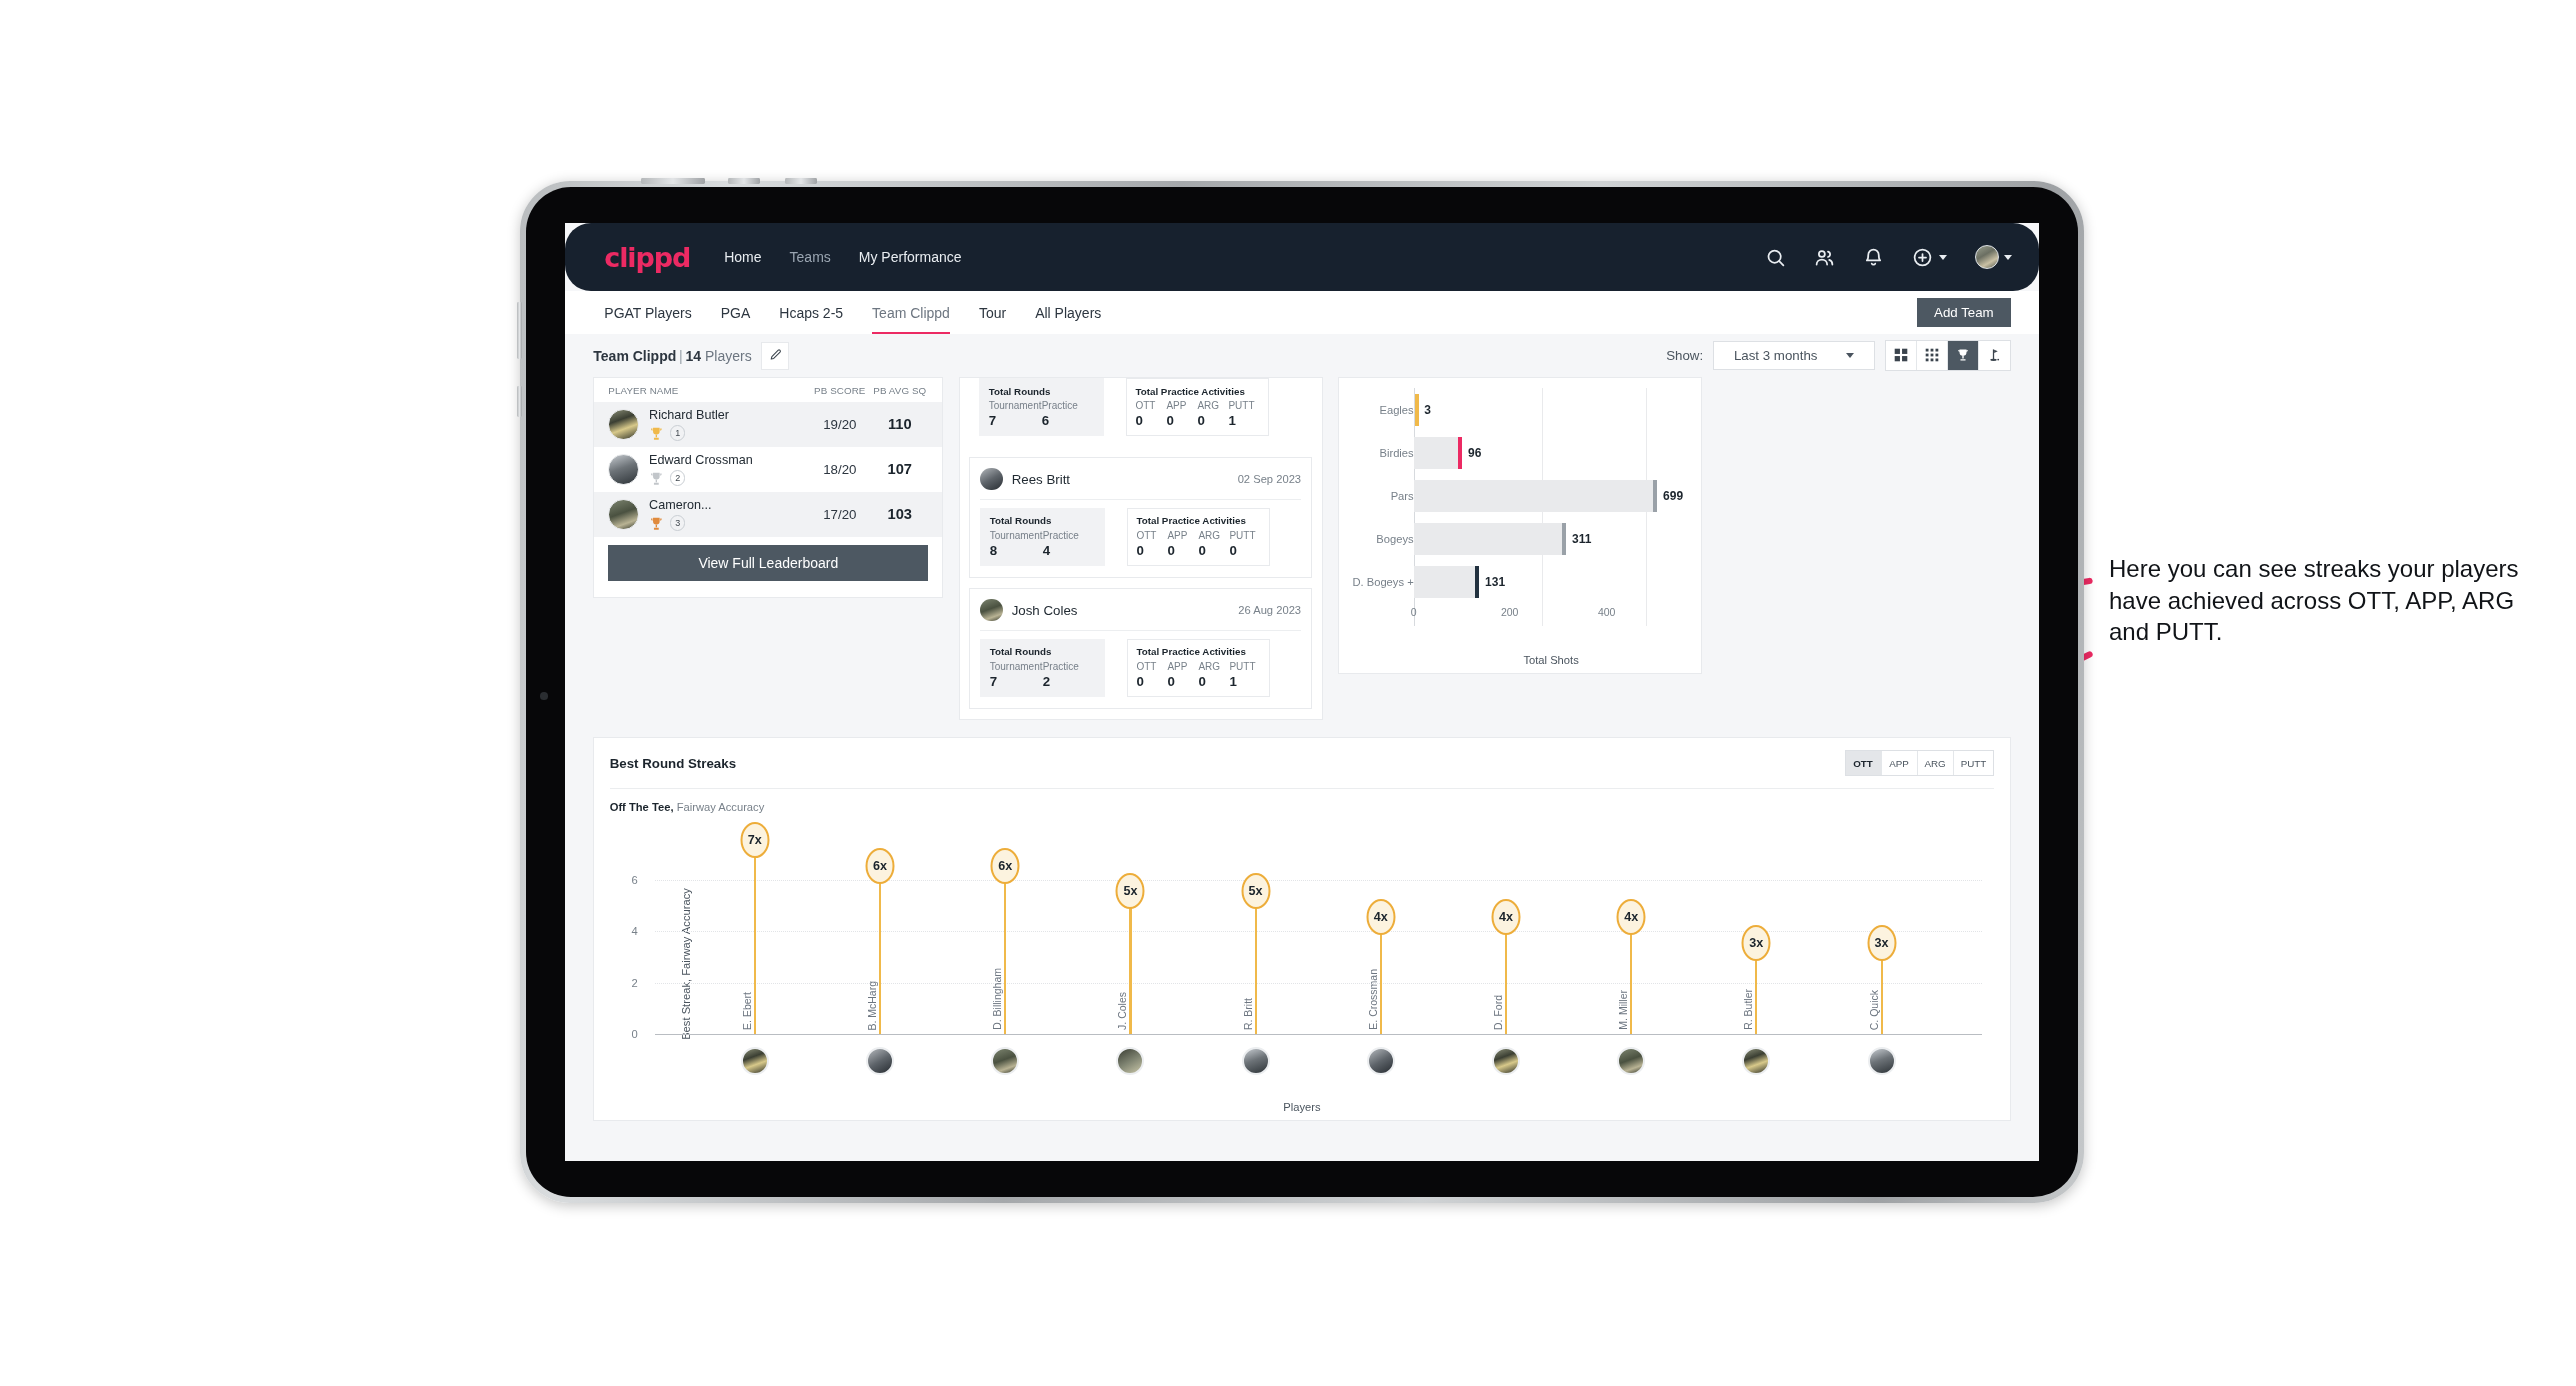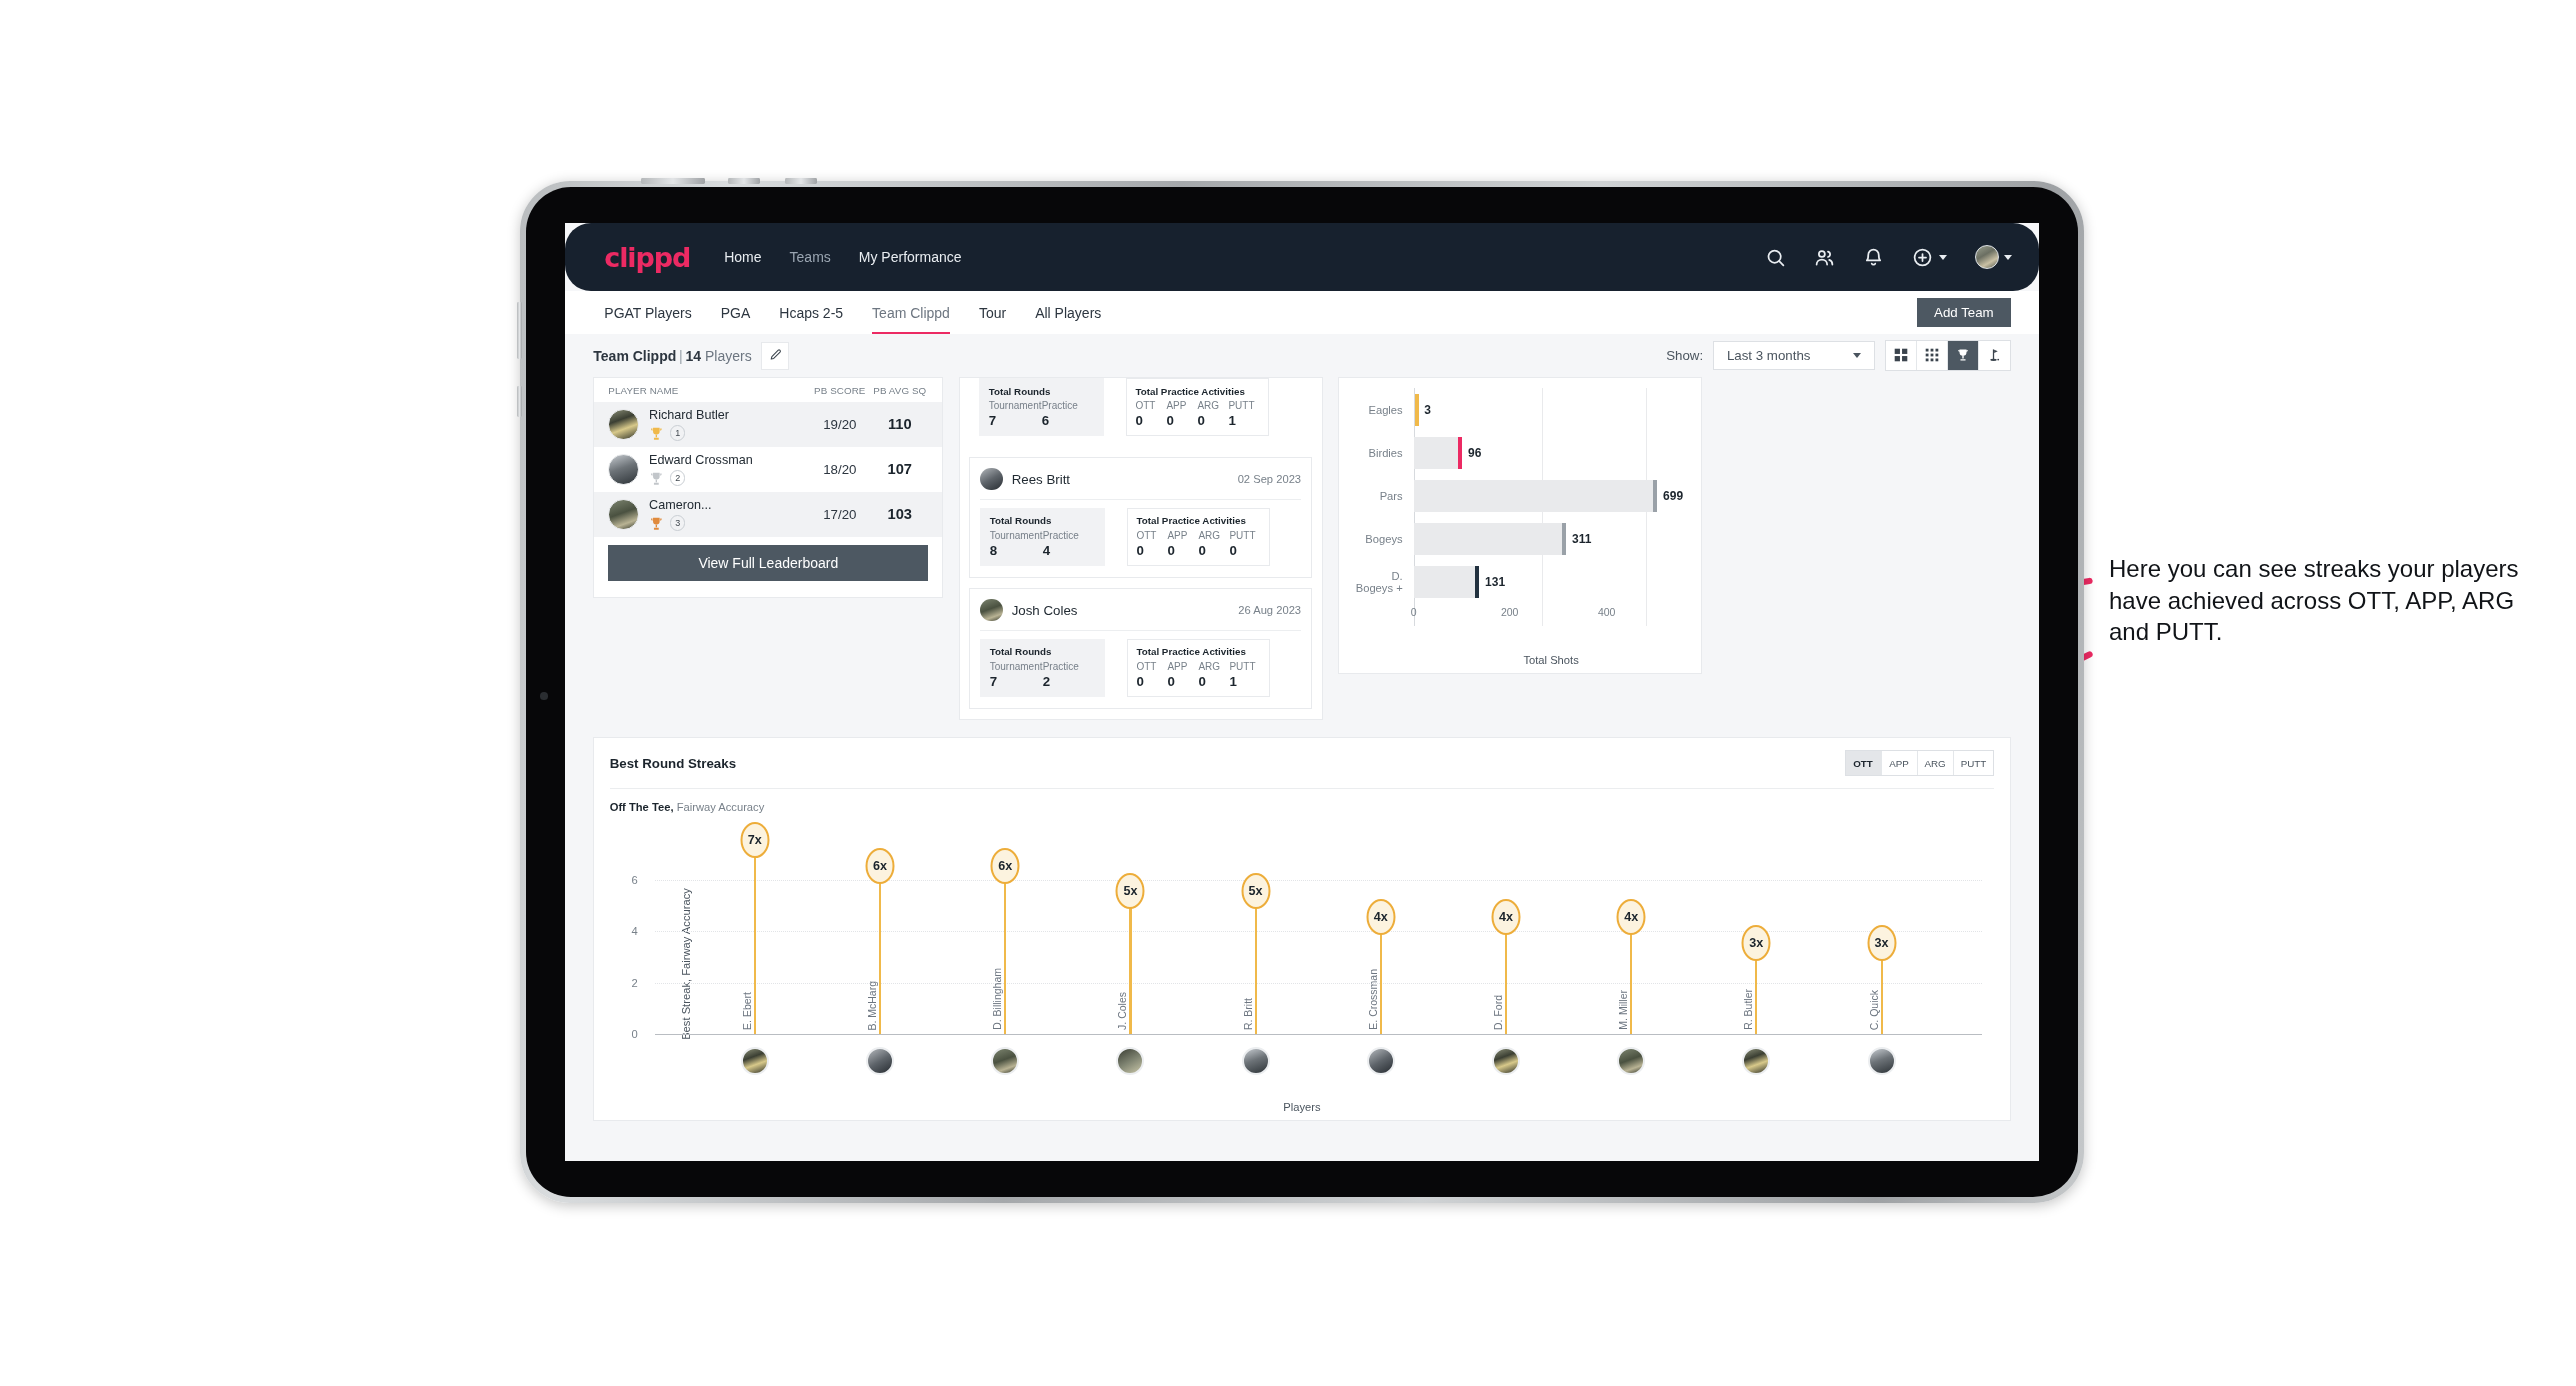--- a/index.html
+++ b/index.html
@@ -130,21 +130,21 @@
     display: flex; align-items: center; justify-content: center;
     cursor: pointer;
   }
   #edit-btn svg { width: 13.3px; height: 13.3px; }
   #show-area { margin-left: auto; display: flex; align-items: center; gap: 9.8px; }
   #show-label { font-size: 13.3px; color: #4a545e; }
   #period-select {
     width: 162px; height: 29px;
     background: #fff; border: 0.7px solid #dde0e4;
     display: flex; align-items: center;
-    padding: 0 13px; font-size: 13.3px; color: #4a545e;
+    padding: 0 20px; font-size: 13.3px; color: #4a545e;
     cursor: pointer;
   }
   #period-select .v { flex: 1; }
   .chev-dk {
     width: 0; height: 0;
     border-left: 4.9px solid transparent;
     border-right: 4.9px solid transparent;
     border-top: 5.6px solid #4a545e;
   }
   #viewmodes { display: flex; border: 0.7px solid #dde0e4; background: #fff; }
@@ -224,21 +224,21 @@
   .stat-col { text-align: left; }
   .stat-col .lbl { font-size: 10px; color: #78818a; margin-bottom: 2.1px; }
   .stat-col .val { font-size: 13.3px; font-weight: 700; color: #1c252d; }
   .rounds .stat-col { width: 53px; }
   .prac .stat-col { width: 31px; }
 
   
   #dist-card { width: 364px; padding: 9.8px 12.6px 7px 12.6px; position: relative; }
   #dist-chart { position: relative; height: 266px; }
   .dist-row { display: flex; align-items: center; height: 43px; }
-  .dist-label { width: 62px; text-align: right; font-size: 11.2px; color: #78818a; padding-right: 11px; }
+  .dist-label { width: 62px; text-align: right; font-size: 11.2px; color: #78818a; padding-right: 0; }
   .dist-track { flex: 1; position: relative; height: 100%; display: flex; align-items: center; }
   .dist-bar { height: 32px; background: #e9eaec; position: relative; }
   .dist-cap { position: absolute; right: -2.1px; top: 0; width: 3.5px; height: 100%; }
   .dist-val { font-size: 12px; font-weight: 700; color: #1c252d; margin-left: 8.4px; white-space: nowrap; }
   #dist-axisline { position: absolute; left: 62px; top: 0; bottom: 28px; width: 0.7px; background: #d7dade; }
   .dist-grid { position: absolute; top: 0; bottom: 28px; width: 0.7px; background: #e9eaec; }
   #dist-ticks { position: relative; height: 21px; margin-left: 62px; }
   .dist-tick { position: absolute; font-size: 10.5px; color: #78818a; transform: translateX(-50%); top: 2.8px; }
   #dist-xlabel { text-align: center; font-size: 11.2px; color: #4a545e; margin-left: 62px; }
 

